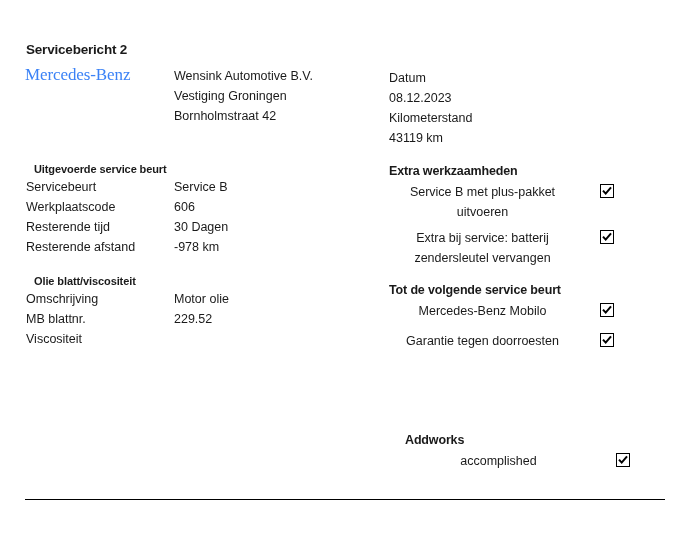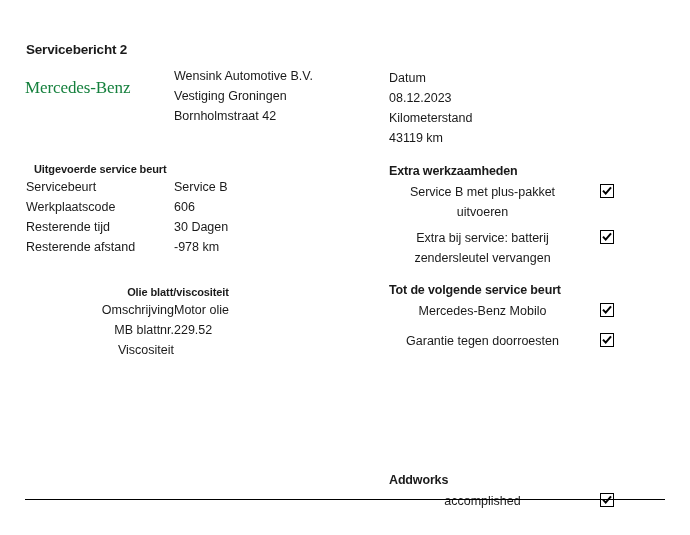--- a/index.html
+++ b/index.html
@@ -27,24 +27,24 @@
     left: 26px;
     top: 42px;
     font-size: 13.5px;
     font-weight: bold;
     letter-spacing: -0.2px;
     white-space: nowrap;
   }
   .brand {
     position: absolute;
     left: 25px;
-    top: 78px;
+    top: 65px;
     font-family: "Liberation Serif", serif;
     font-size: 17px;
-    color: #15803d;
+    color: #3b82f6;
     letter-spacing: -0.1px;
     white-space: nowrap;
   }
   .dealer-block {
     position: absolute;
     left: 174px;
     top: 66px;
     font-size: 12.5px;
     line-height: 20px;
   }
@@ -81,21 +81,21 @@
   }
   .lrow {
     display: flex;
     line-height: 20px;
     white-space: nowrap;
   }
   .lrow .k { width: 148px; }
   .lrow .v { }
 
   #sec-service { top: 163px; }
-  #sec-oil { top: 286px; text-align: right; }
+  #sec-oil { top: 275px; }
 
   
   .rsection {
     position: absolute;
     left: 389px;
     width: 225px;
     font-size: 12.5px;
   }
   .rsection .sec-head {
     font-weight: bold;
@@ -127,21 +127,21 @@
   .checkbox svg {
     position: absolute;
     left: 0.5px;
     top: 0.5px;
     display: block;
   }
 
   #sec-extra { top: 163px; }
   #sec-next { top: 282px; }
   #sec-intervals { top: 370px; }
-  #sec-addworks { top: 472px; }
+  #sec-addworks { top: 432px; margin-left: 16px; }
 
   #sec-next .check-row { margin-bottom: 10px; }
   #sec-intervals .check-row { margin-bottom: 0; }
   #sec-addworks .check-row { margin-bottom: 0; }
 
   
   .footer-rule {
     position: absolute;
     left: 25px;
     top: 499px;

